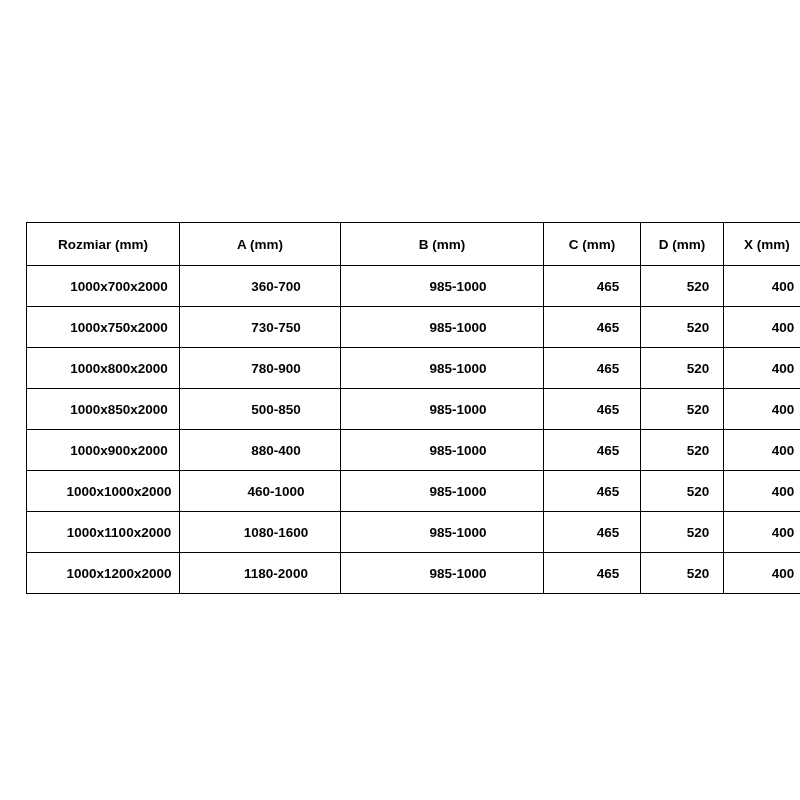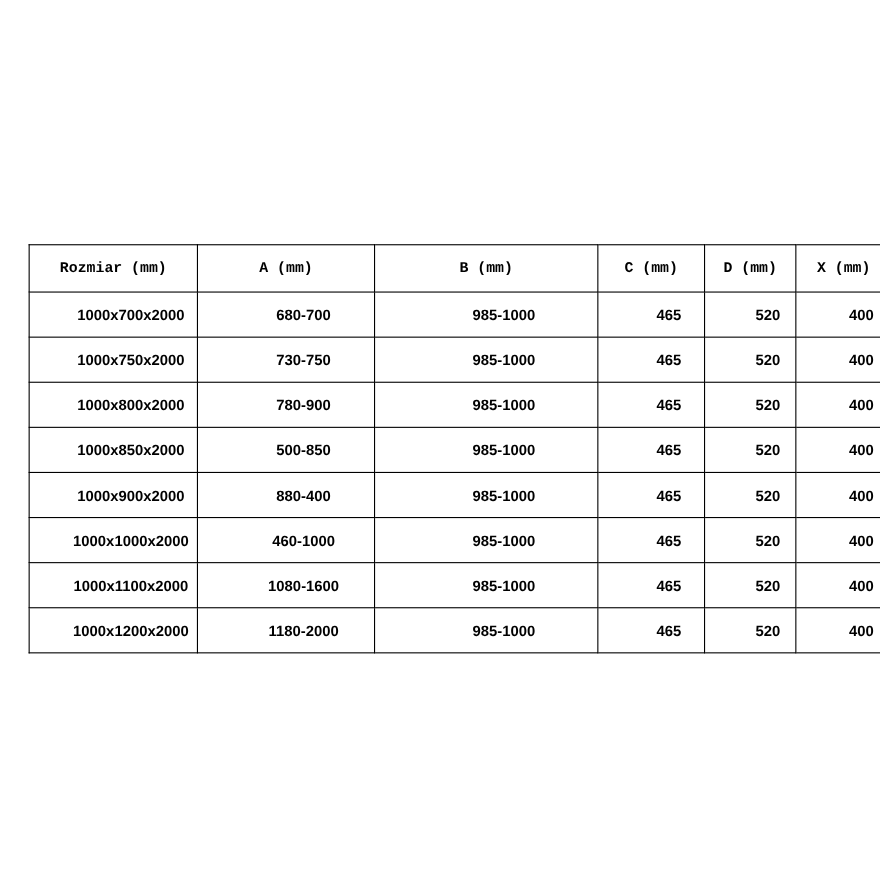--- a/index.html
+++ b/index.html
@@ -38,21 +38,20 @@
     vertical-align: middle;
     color: #000000;
     padding: 0;
     height: 40px;
     font-size: 13.5px;
   }
   table.spec thead th {
     font-weight: bold;
     height: 42px;
     font-size: 13.5px;
-    font-family: Liberation Mono, monospace;
   }
   table.spec tbody td {
     font-weight: bold;
     font-size: 13.5px;
     padding-left: 32px;
   }
   
   .col-size   { width: 152px; }
   .col-a      { width: 160px; }
   .col-b      { width: 202px; }
@@ -72,21 +71,21 @@
           <th class="col-a">A (mm)</th>
           <th class="col-b">B (mm)</th>
           <th class="col-c">C (mm)</th>
           <th class="col-d">D (mm)</th>
           <th class="col-x">X (mm)</th>
         </tr>
       </thead>
       <tbody>
         <tr>
           <td class="col-size">1000x700x2000</td>
-          <td class="col-a">680-700</td>
+          <td class="col-a">360-700</td>
           <td class="col-b">985-1000</td>
           <td class="col-c">465</td>
           <td class="col-d">520</td>
           <td class="col-x">400</td>
         </tr>
         <tr>
           <td class="col-size">1000x750x2000</td>
           <td class="col-a">730-750</td>
           <td class="col-b">985-1000</td>
           <td class="col-c">465</td>

